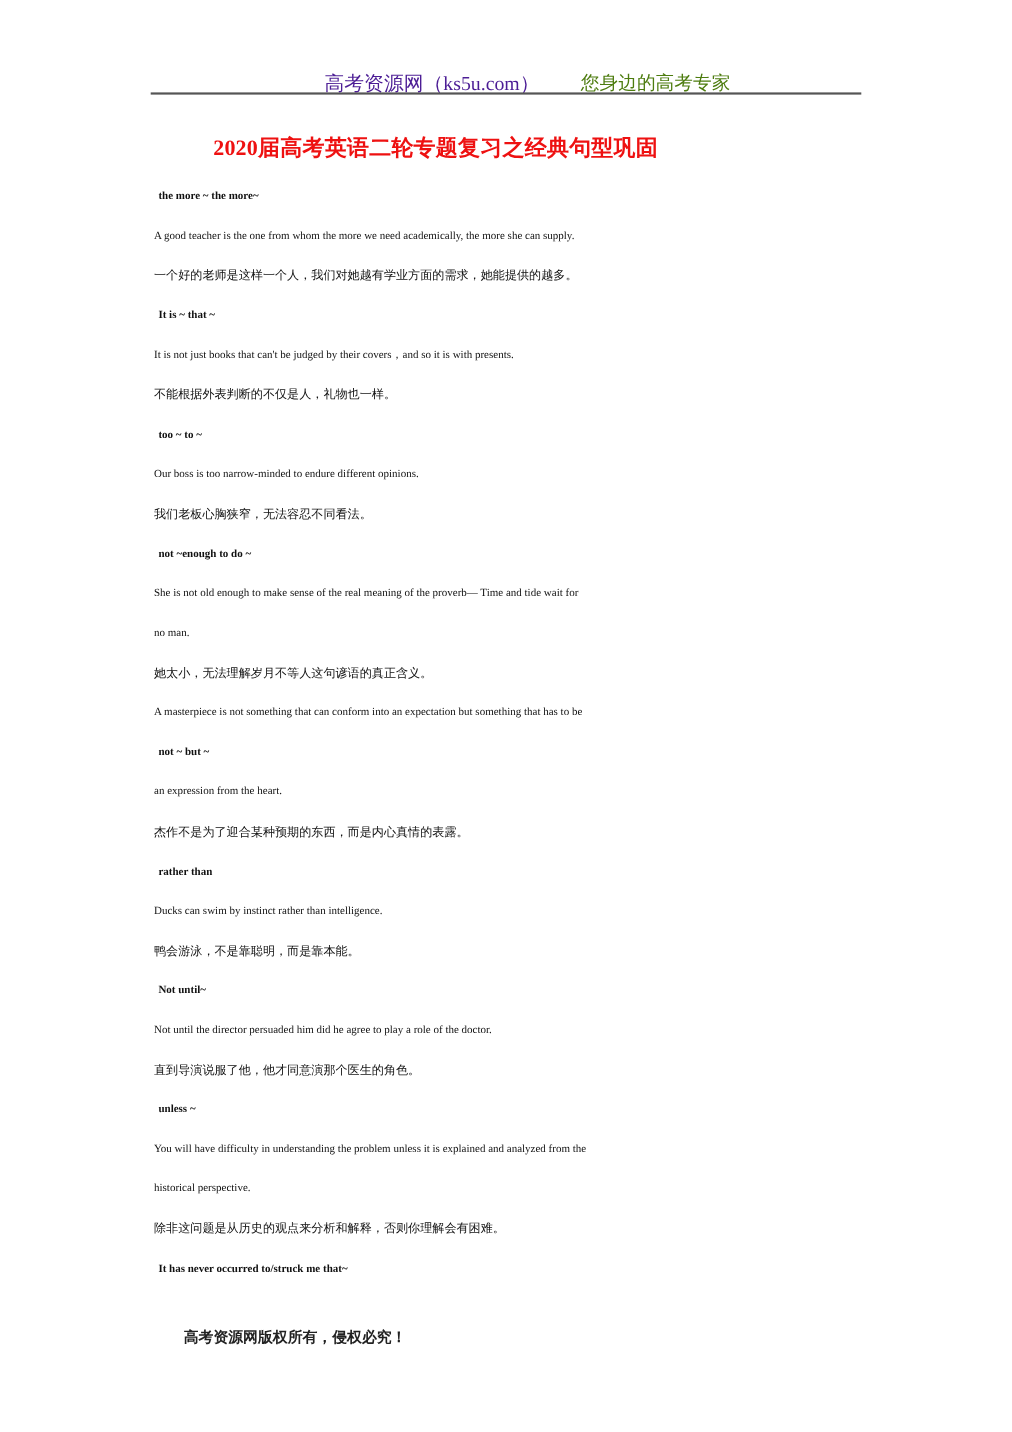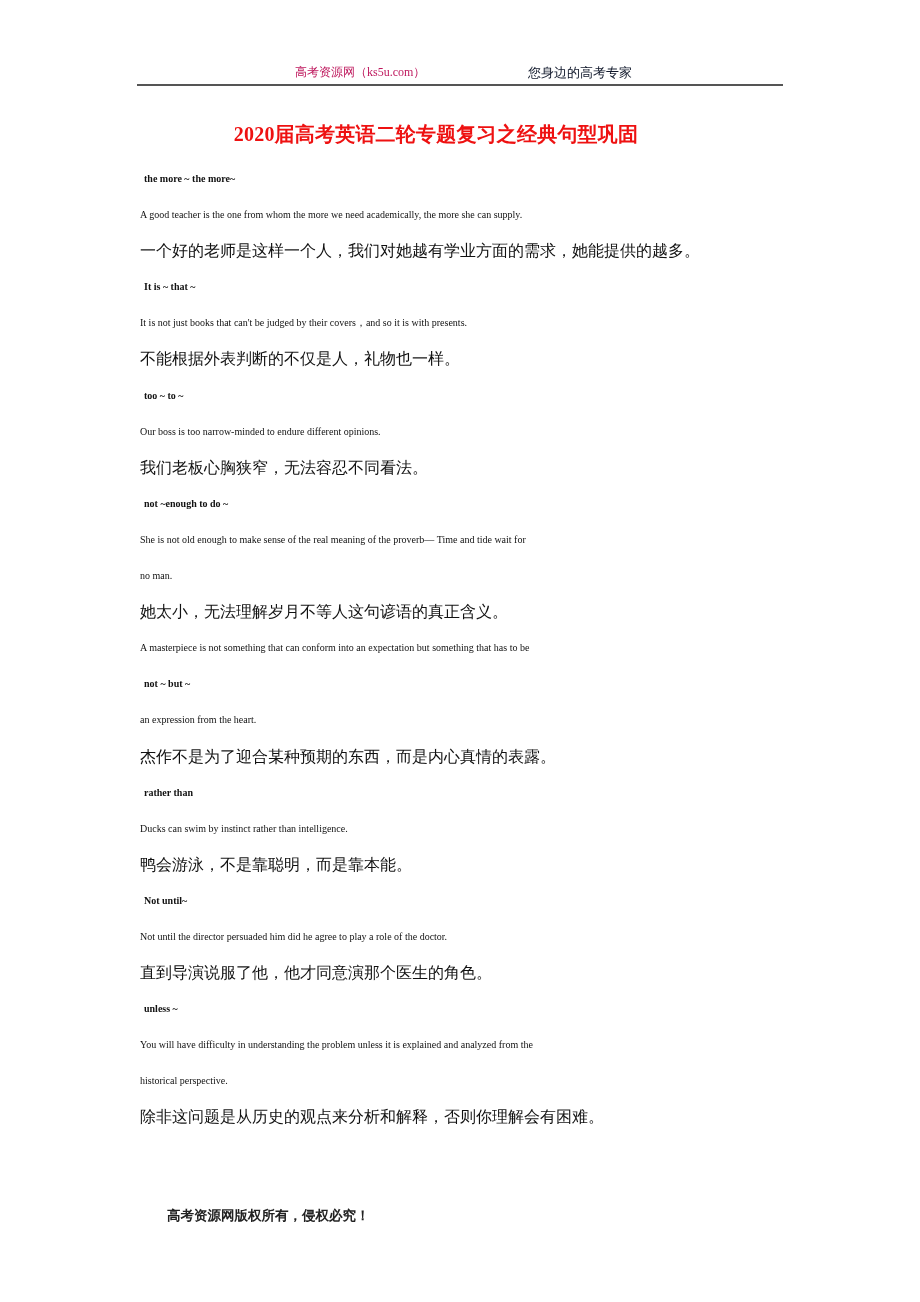--- a/index.html
+++ b/index.html
@@ -19,30 +19,30 @@
       position: absolute;
       top: 64px;
       left: 137px;
       width: 646px;
       height: 22px;
     }
     .page-header .site {
       position: absolute;
       left: 158px;
       top: 0;
-      font-size: 12px;
-      color: #be185d;
+      font-size: 18px;
+      color: #4c1d95;
       white-space: nowrap;
     }
     .page-header .slogan {
       position: absolute;
       left: 391px;
       top: 0;
-      font-size: 13px;
-      color: #0f172a;
+      font-size: 17px;
+      color: #4d7c0f;
       white-space: nowrap;
     }
     .header-rule {
       position: absolute;
       top: 84px;
       left: 137px;
       width: 646px;
       height: 2px;
       background: #555555;
     }
@@ -50,40 +50,39 @@
       position: absolute;
       top: 121px;
       left: 0;
       width: 792px;
       text-align: center;
       font-size: 20px;
       font-weight: bold;
       color: #ee1111;
       letter-spacing: 0.2px;
       white-space: nowrap;
-      padding-left: 40px;
     }
     .content {
       position: absolute;
       top: 168px;
       left: 140px;
       width: 650px;
     }
     .line {
       height: 36.1px;
       line-height: 22px;
       font-size: 10px;
       white-space: nowrap;
     }
     .line.heading {
       font-weight: bold;
       padding-left: 4px;
     }
     .line.zh {
-      font-size: 16px;
+      font-size: 11px;
     }
     .page-footer {
       position: absolute;
       top: 1207px;
       left: 167px;
       font-size: 13.5px;
       color: #222;
       white-space: nowrap;
       font-weight: bold;
     }
@@ -129,15 +128,16 @@
 
   <div class="line heading">Not until~</div>
   <div class="line">Not until the director persuaded him did he agree to play a role of the doctor.</div>
   <div class="line zh">直到导演说服了他，他才同意演那个医生的角色。</div>
 
   <div class="line heading">unless ~</div>
   <div class="line">You will have difficulty in understanding the problem unless it is explained and analyzed from the</div>
   <div class="line">historical perspective.</div>
   <div class="line zh">除非这问题是从历史的观点来分析和解释，否则你理解会有困难。</div>
 
+  <div class="line heading">It has never occurred to/struck me that~</div>
 </div>
 
 <div class="page-footer">高考资源网版权所有，侵权必究！</div>
 
 </body></html>

